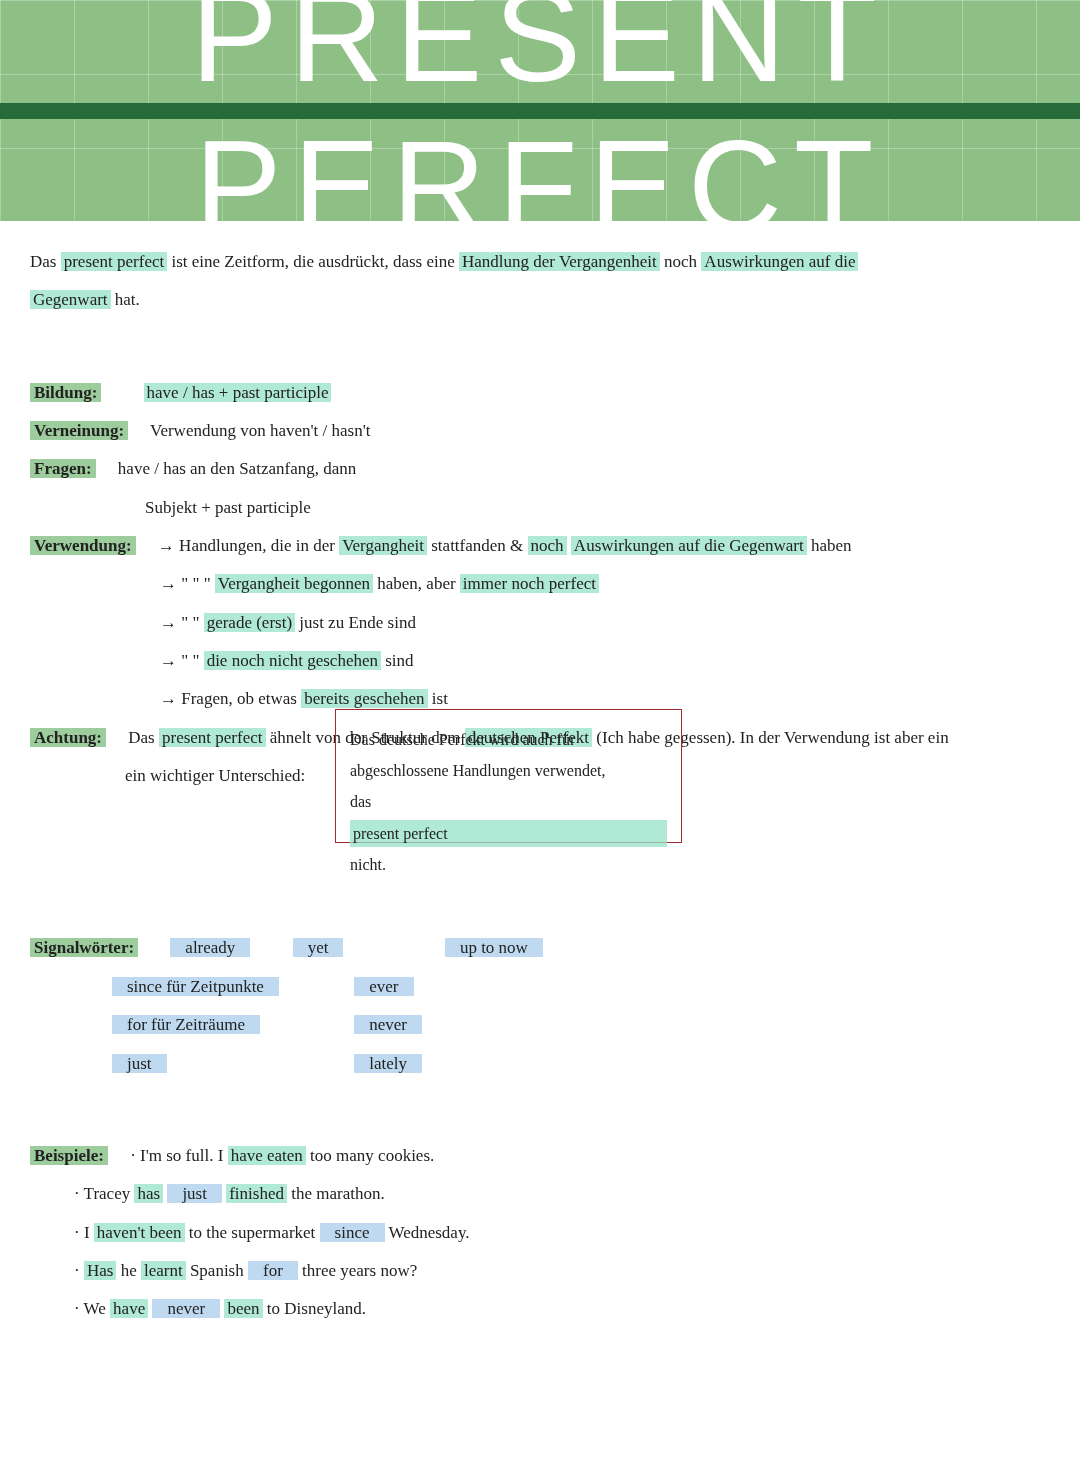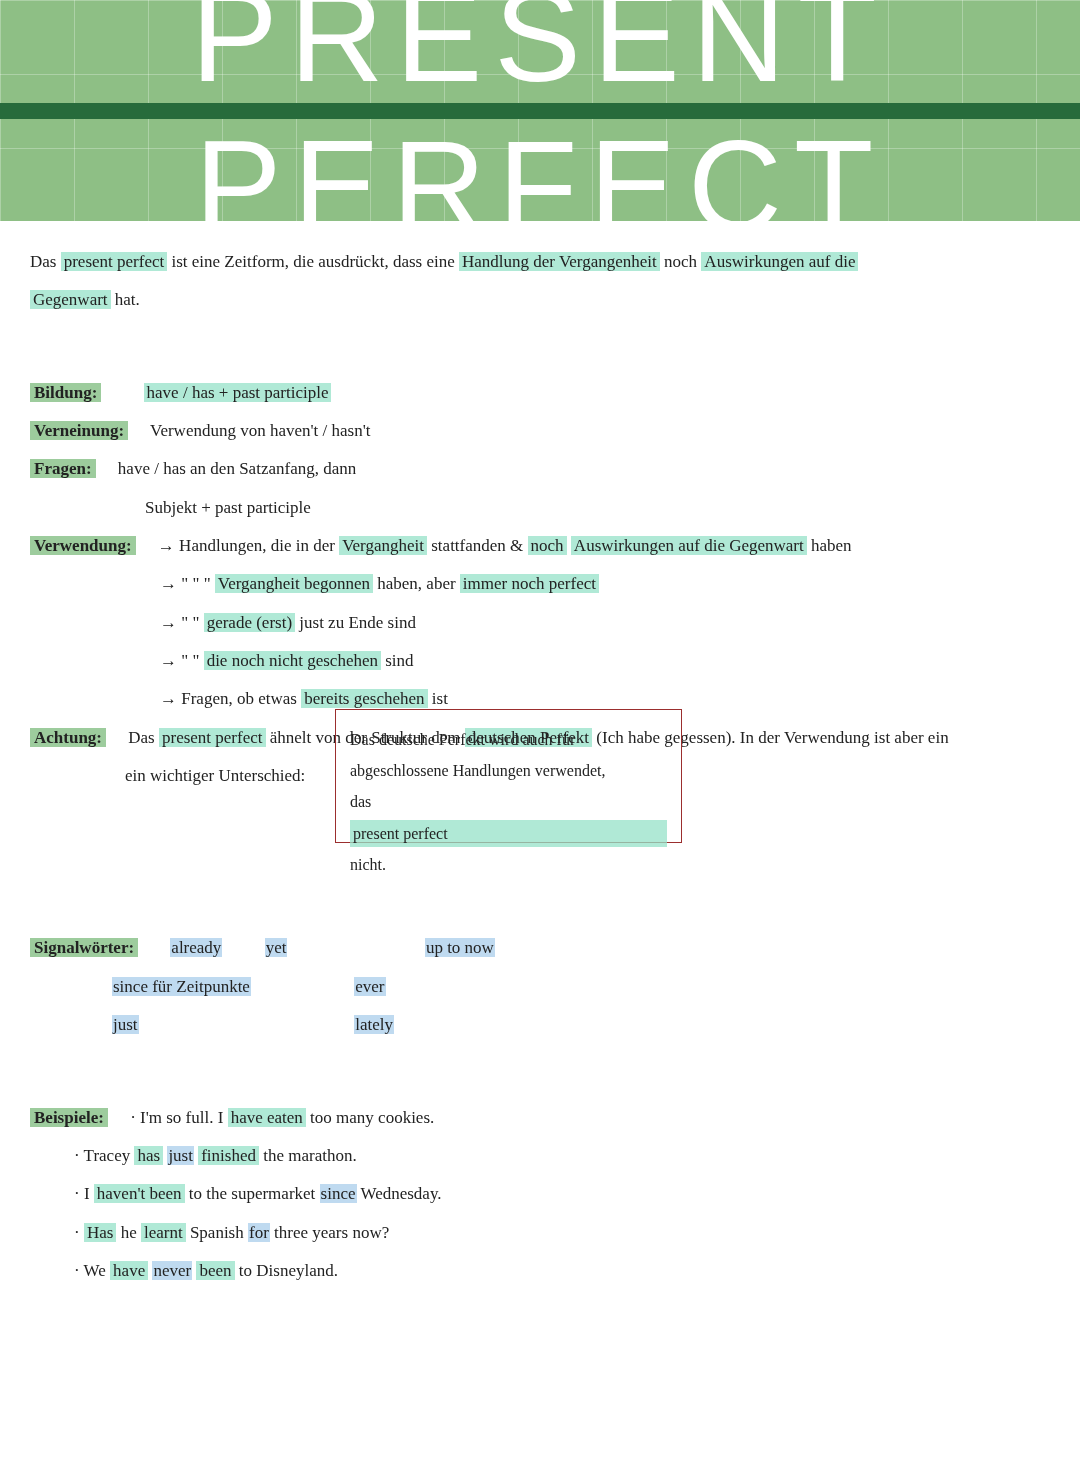--- a/index.html
+++ b/index.html
@@ -43,25 +43,25 @@
     font-size:130px; color:#fff;
     text-align:center;
   }
   
   .content{ position:absolute; top:245px; left:0; width:100%; }
   .line{ margin:4px 30px 12px 30px; line-height:1.55; }
   .indent1{ margin-left:160px; }
   .indent-ex{ margin-left:74px; }
   .indent-sig{ display:inline-block; width:200px; margin-left:82px; }
   .sigcol2{ display:inline-block; width:120px; margin-left:38px;}
-  .sigcol3{ display:inline-block; margin-left:36px;}
+  .sigcol3{ display:inline-block; margin-left:28px;}
   
   .hl-green{ background:rgba(140,195,140,.85); padding:0 4px; }
   .hl-teal{ background:rgba(150,225,200,.75); padding:0 3px; }
-  .hl-blue{ background:rgba(170,205,235,.75); padding:0 1px; }
+  .hl-blue{ background:rgba(170,205,235,.75); padding:0 15px; }
   .label{ font-weight:bold; margin-right:18px; }
   .big-gap{ height:50px; }
   
   .redbox{
     border:1.5px solid #9b2e2e;
     position:absolute; left:335px; top:709px;
     width:347px; height:134px;
     padding:12px 14px;
     font-size:16px; line-height:1.7;
   }
@@ -158,20 +158,24 @@
 
   <div class="line">
     <span class="label hl-green">Signalwörter:</span>
     <span class="hl-blue" style="margin-left:10px">already</span>
     <span class="sigcol2"><span class="hl-blue">yet</span></span>
     <span class="sigcol3"><span class="hl-blue">up to now</span></span>
   </div>
   <div class="line">
     <span class="indent-sig"><span class="hl-blue">since  für Zeitpunkte</span></span>
     <span class="sigcol2"><span class="hl-blue">ever</span></span>
+  </div>
+  <div class="line">
+    <span class="indent-sig"><span class="hl-blue">for  für Zeiträume</span></span>
+    <span class="sigcol2"><span class="hl-blue">never</span></span>
   </div>
   <div class="line">
     <span class="indent-sig"><span class="hl-blue">just</span></span>
     <span class="sigcol2"><span class="hl-blue">lately</span></span>
   </div>
 
   <div class="big-gap"></div>
 
   <div class="line">
     <span class="label hl-green">Beispiele:</span>

